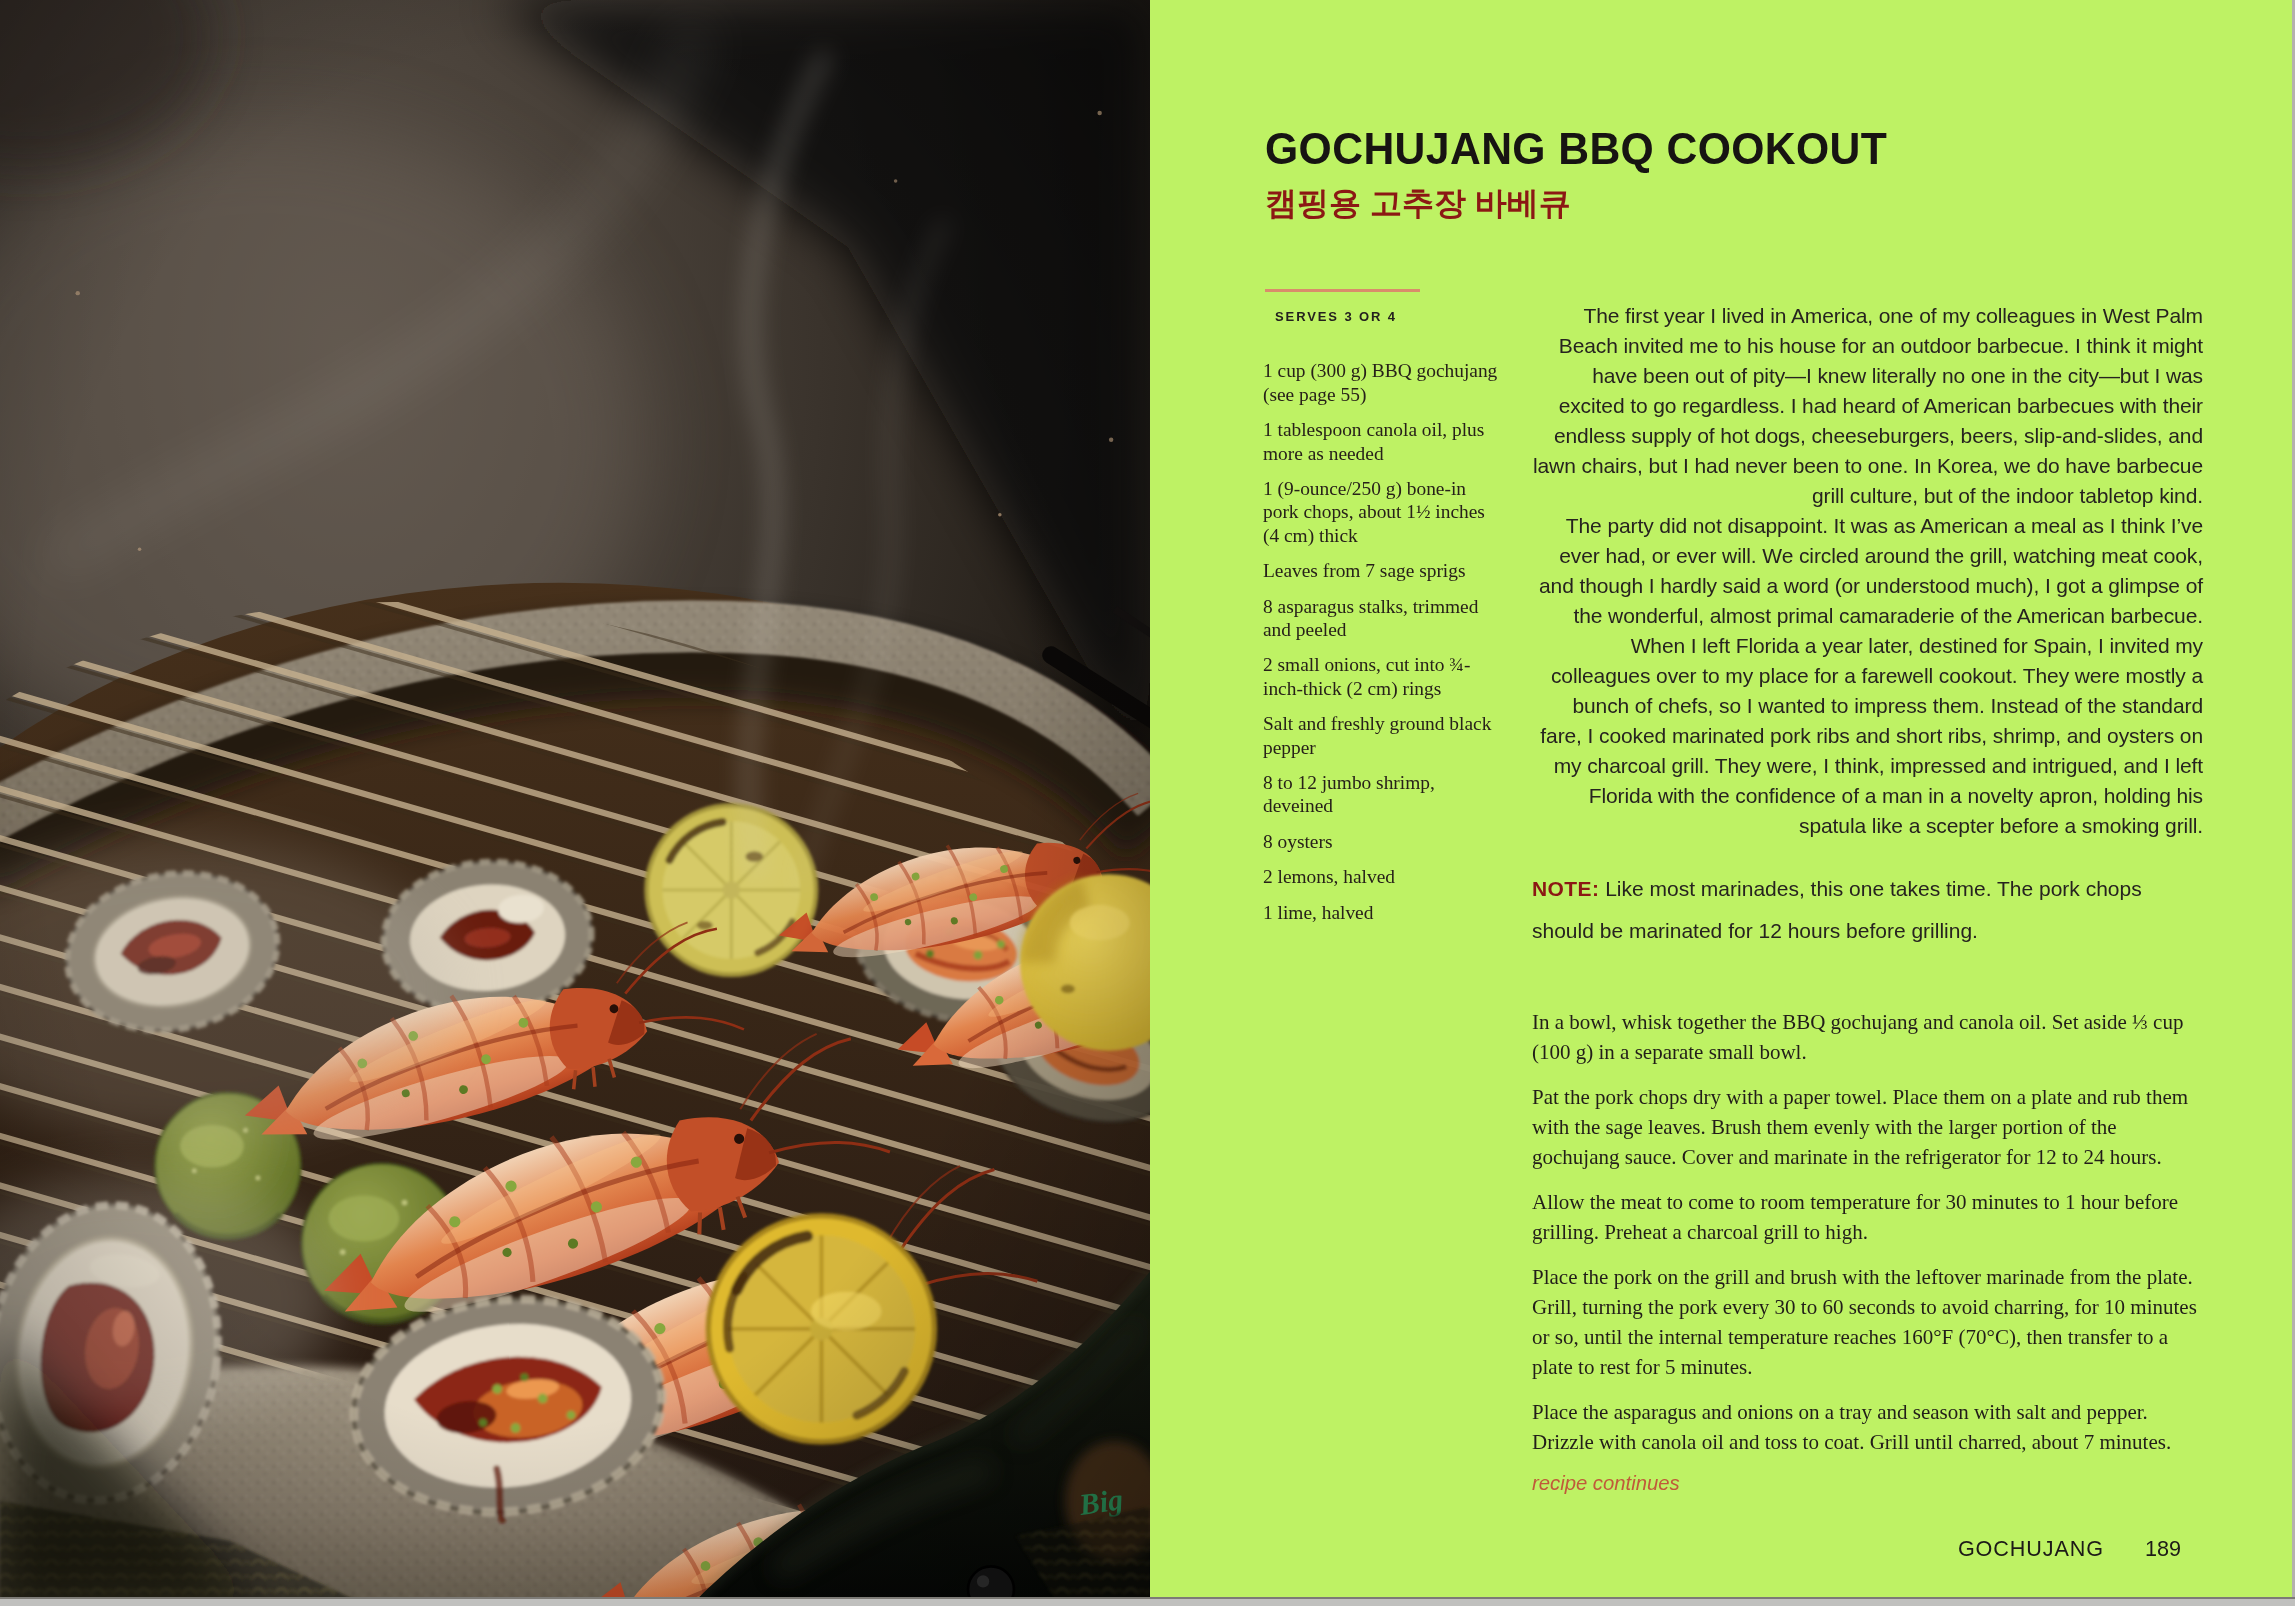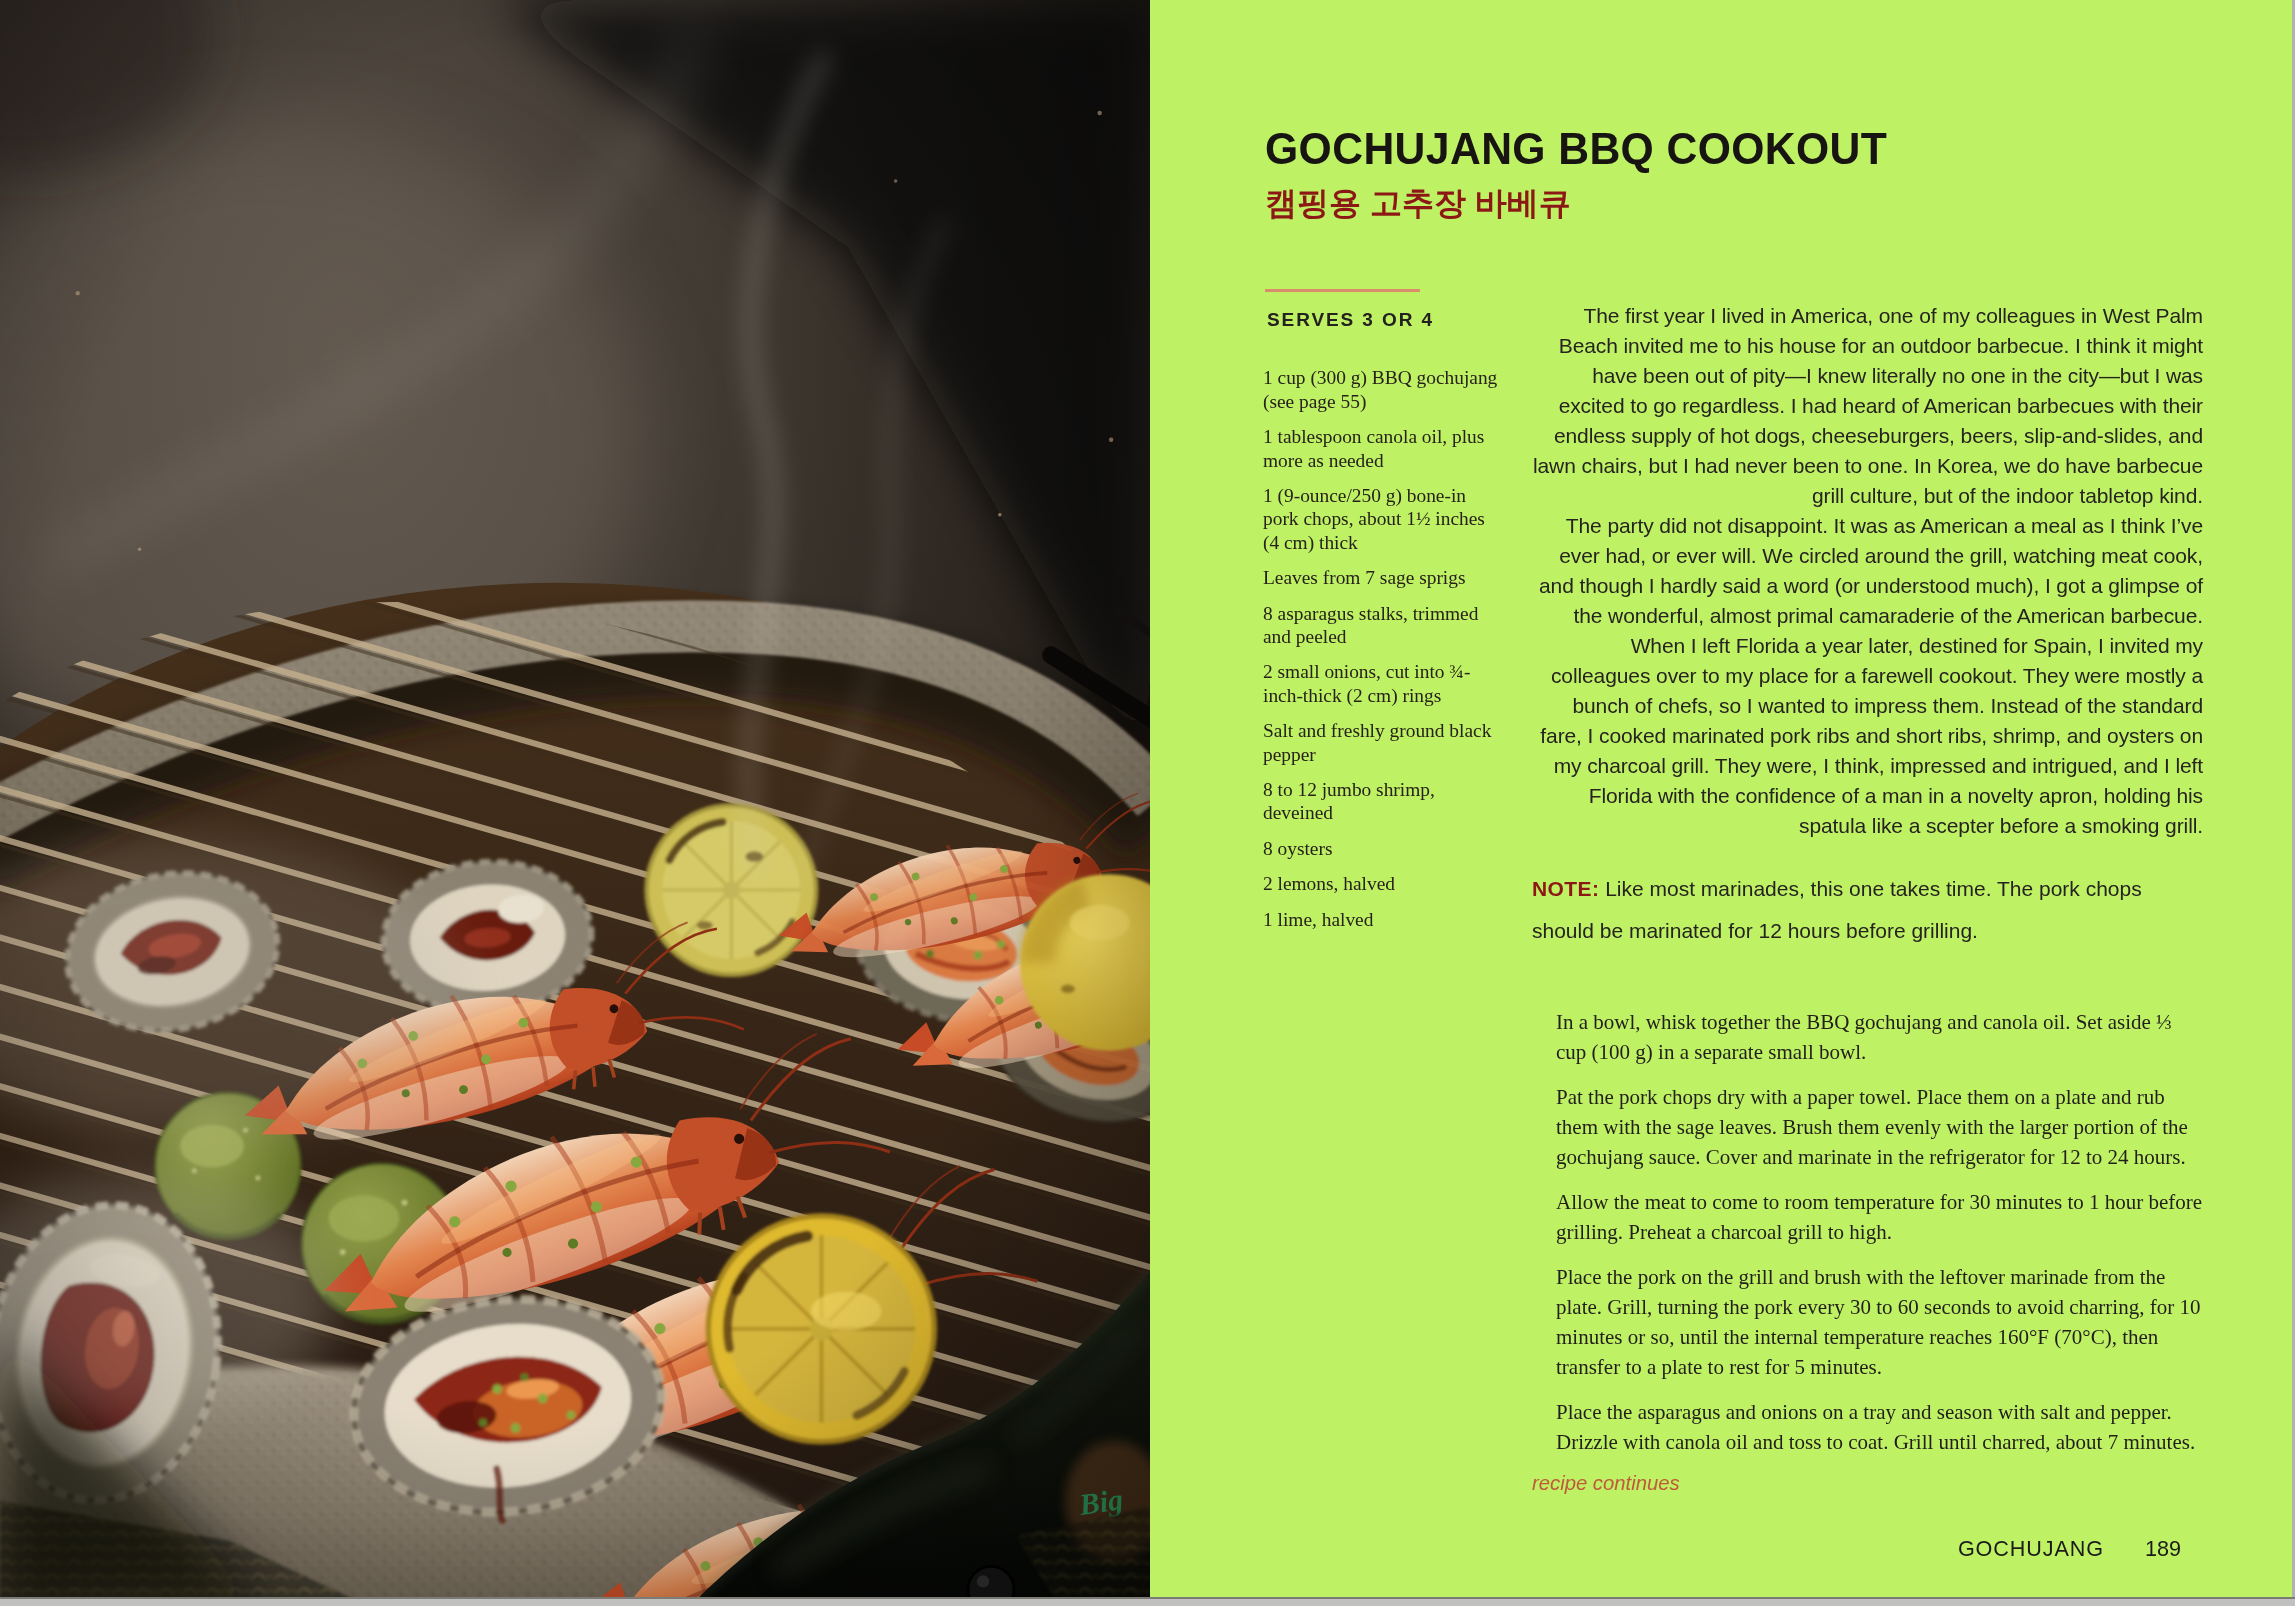--- a/index.html
+++ b/index.html
@@ -9,30 +9,30 @@
   .photo{position:absolute;left:0;top:0;width:1150px;height:1607px;margin:0;}
   .photo svg{display:block;width:100%;height:100%;}
   
   .page{position:absolute;left:1150px;top:0;width:1146px;height:1607px;background:#bef264;}
   .title{position:absolute;left:115px;top:124px;margin:0;font-size:44px;font-weight:bold;
          letter-spacing:0.4px;color:#171412;transform:scaleX(.97);transform-origin:left;white-space:nowrap;}
   .subtitle{position:absolute;left:115px;top:182px;margin:0;font-size:32px;font-weight:600;
             color:#8b1814;font-family:"Liberation Sans",sans-serif;}
   .ingredients{position:absolute;left:113px;top:289px;width:237px;}
   .rule{width:155px;height:2.6px;background:#d98d6b;border:0;margin:0 0 17.7px 1.8px;}
-  .serves{font-size:19px;font-weight:bold;letter-spacing:1.9px;color:#24211e;margin:0 0 35px 4px;}
+  .serves{font-size:13px;font-weight:bold;letter-spacing:1.9px;color:#24211e;margin:0 0 35px 12px;}
   .ing-list{list-style:none;margin:0;padding:0;font-family:"Liberation Serif","DejaVu Serif",serif;
             font-size:19.4px;line-height:23.4px;color:#272119;}
   .ing-list li{margin:0 0 12px 0;}
   .bodycol{position:absolute;left:382px;top:301px;width:671px;color:#26231f;}
   .intro p{margin:0;font-size:21px;line-height:30px;letter-spacing:-0.1px;text-align:right;}
   .intro p.indent{text-indent:26.5px;}
   .note{margin:26.5px 0 0 0;font-size:21px;line-height:42px;}
   .note-label{color:#8b1814;font-weight:bold;letter-spacing:0.4px;}
-  .steps{margin-top:55px;font-family:"Liberation Serif","DejaVu Serif",serif;color:#221e19;margin-left:24px;}
+  .steps{margin-top:55px;font-family:"Liberation Serif","DejaVu Serif",serif;color:#221e19;}
   .steps p{margin:0 0 15px 0;font-size:21px;line-height:30px;}
   .continues{margin:12.4px 0 0 0;text-align:left;padding-right:21px;font-style:italic;
              font-size:20.3px;color:#c05a3a;}
   .footer{position:absolute;top:1536px;right:115px;display:flex;align-items:baseline;gap:41px;
           font-size:21.6px;color:#1c1a17;}
   .footer .chapter{letter-spacing:0.9px;font-weight:500;}
   
   .edge-right{position:absolute;right:0;top:0;width:2.6px;height:100%;background:#b4b2ae;}
   .edge-bottom{position:absolute;left:0;bottom:0;width:100%;height:8px;background:#c0c0be;
                border-top:2.6px solid #7d7b76;z-index:9;}

